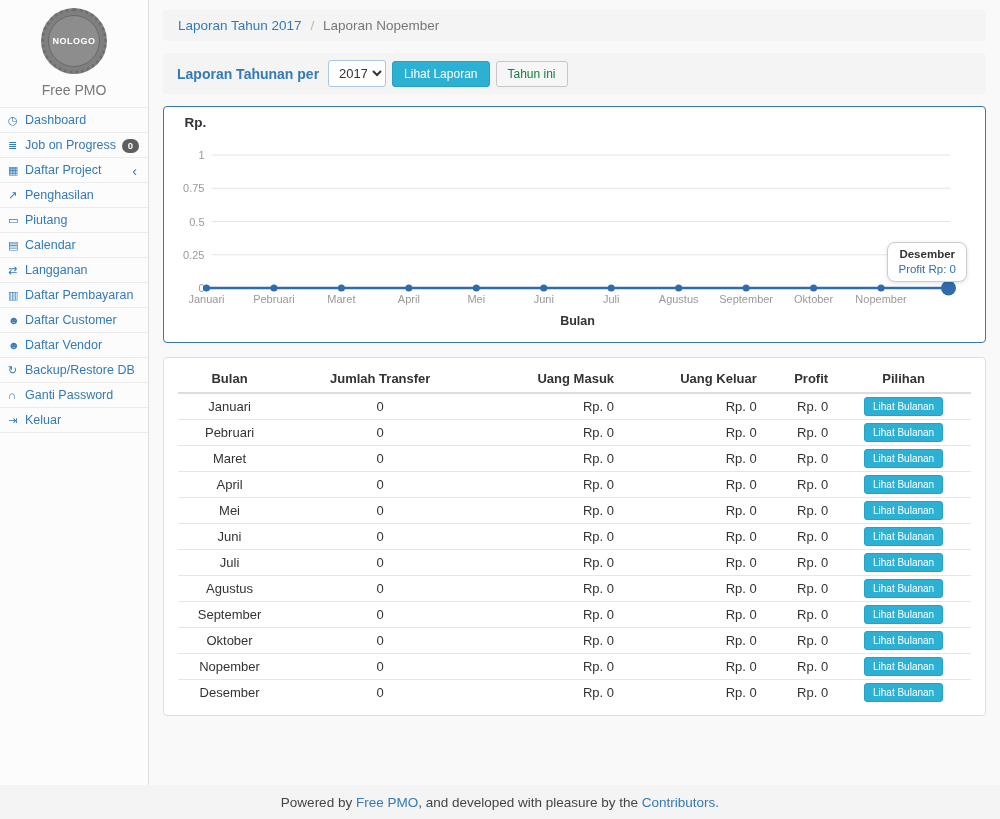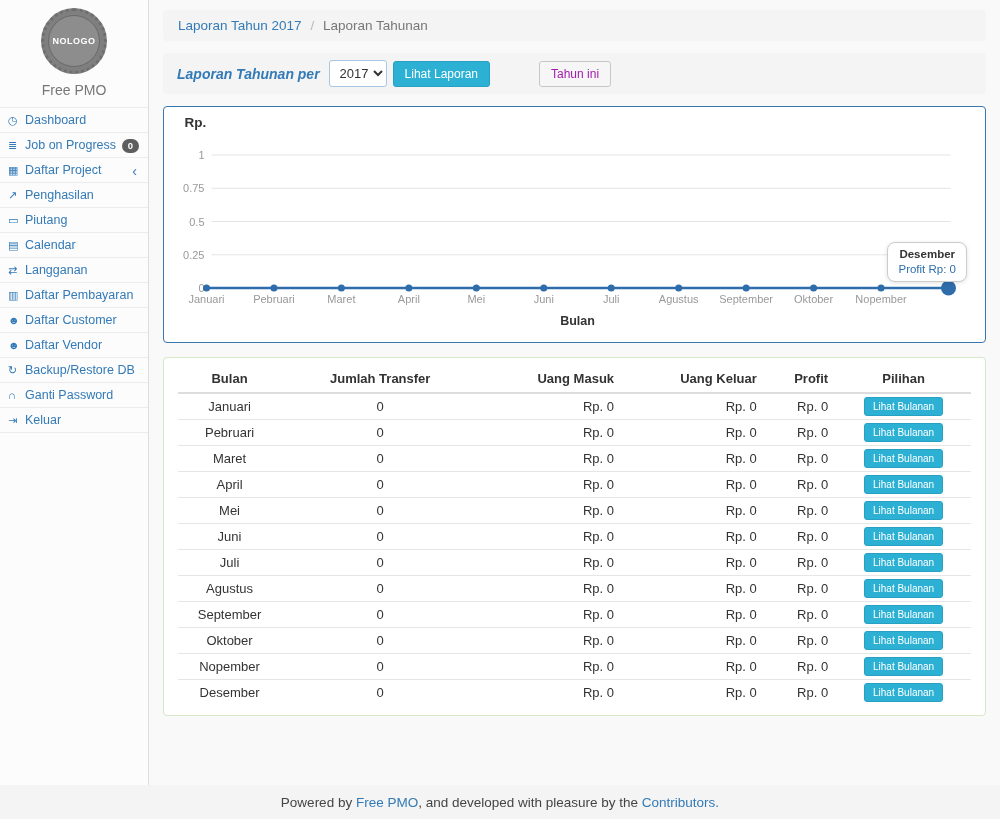--- a/index.html
+++ b/index.html
@@ -43,29 +43,29 @@
     background:#f4f4f4; border-radius:4px; padding:8px 15px; margin-bottom:12px; font-size:13.5px;
   }
   .breadcrumb a { color:#337ab7; text-decoration:none; cursor:pointer; }
   .breadcrumb .sep { color:#b8b8b8; margin:0 5px; }
   .breadcrumb .current { color:#777; }
 
   .filter-bar {
     background:#f4f4f4; border-radius:4px; padding:7px 14px; margin-bottom:12px;
     display:flex; align-items:center; gap:6px;
   }
-  .filter-label { color:#337ab7; font-weight:bold; font-size:14px; margin-right:3px;font-style:italic; }
+  .filter-label { color:#337ab7; font-weight:bold; font-size:14px; margin-right:3px; }
   .year-select {
     height:27px; width:58px; border:1px solid #a9c7e0; border-radius:3px; background:#fff;
     font-size:13px; font-family:inherit; color:#333; padding:2px 2px 2px 6px;
   }
   .btn { border-radius:3px; font-size:12px; padding:5px 11px; border:1px solid transparent;
          cursor:pointer; font-family:inherit; line-height:14px; }
   .btn-info { background:#2cb1d4; border-color:#28a0c2; color:#fff; }
-  .btn-default { background:#f6f6f6; border-color:#c7c7c7; color:#a21caf;margin-left:43px; }
+  .btn-default { background:#f6f6f6; border-color:#c7c7c7; color:#15803d; }
 
   
   .panel { background:#fff; border-radius:4px; margin-bottom:14px; }
   .panel-primary { border:1px solid #3a77ac; }
   .panel-primary .panel-heading {
     background:#2e6ca3; color:#fff; padding:6px 14px; font-size:13.5px;
     border-radius:3px 3px 0 0;
   }
   .panel-success { border:1px solid #d6e9c6; }
   .panel-success .panel-heading {
@@ -167,21 +167,21 @@
           <span class="ml">Keluar</span>
         </li>
       </ul>
   </aside>
 
   <main class="content">
 
     <nav class="breadcrumb">
       <a>Laporan Tahun 2017</a>
       <span class="sep">/</span>
-      <span class="current">Laporan Tahunan</span>
+      <span class="current">Laporan Nopember</span>
     </nav>
 
     <div class="filter-bar">
       <span class="filter-label">Laporan Tahunan per</span>
       <select class="year-select" id="year-select"><option>2017</option></select>
       <button class="btn btn-info">Lihat Laporan</button>
       <button class="btn btn-default">Tahun ini</button>
     </div>
 
     <section class="panel panel-primary">

